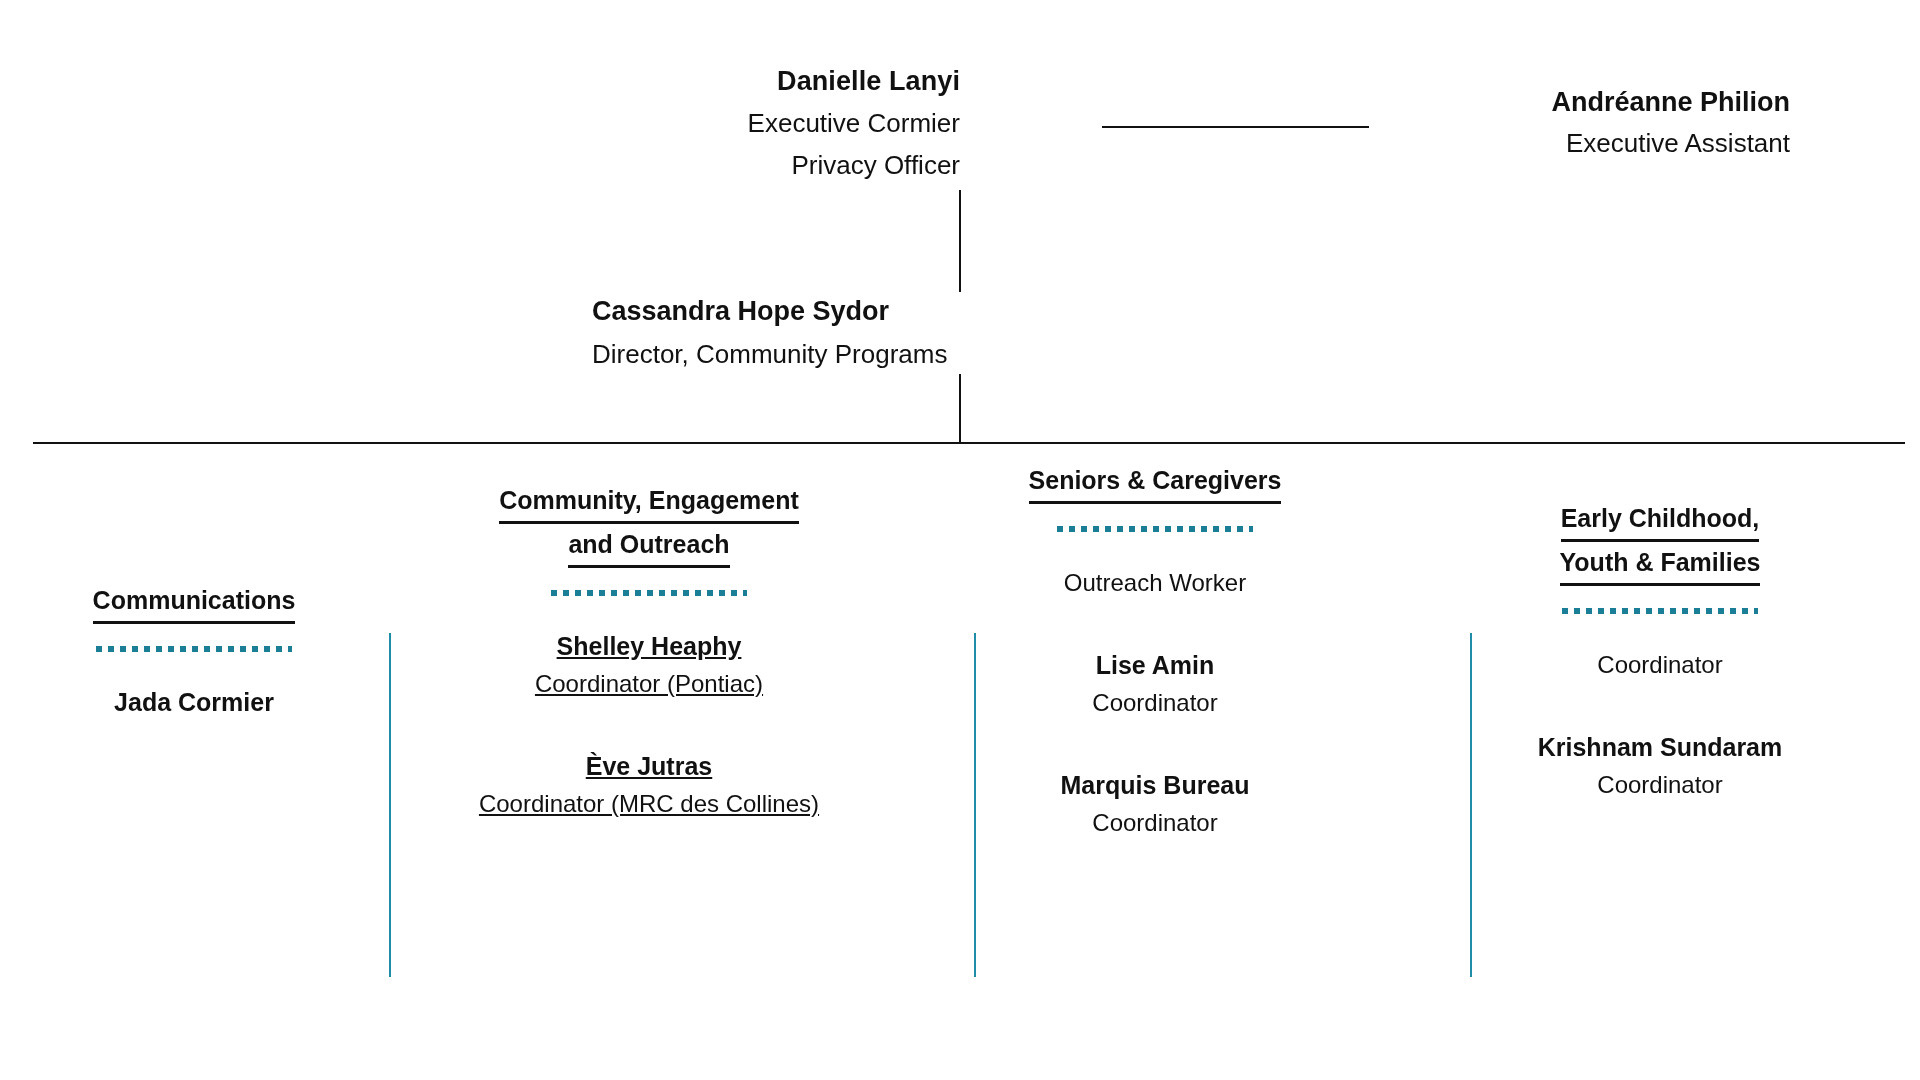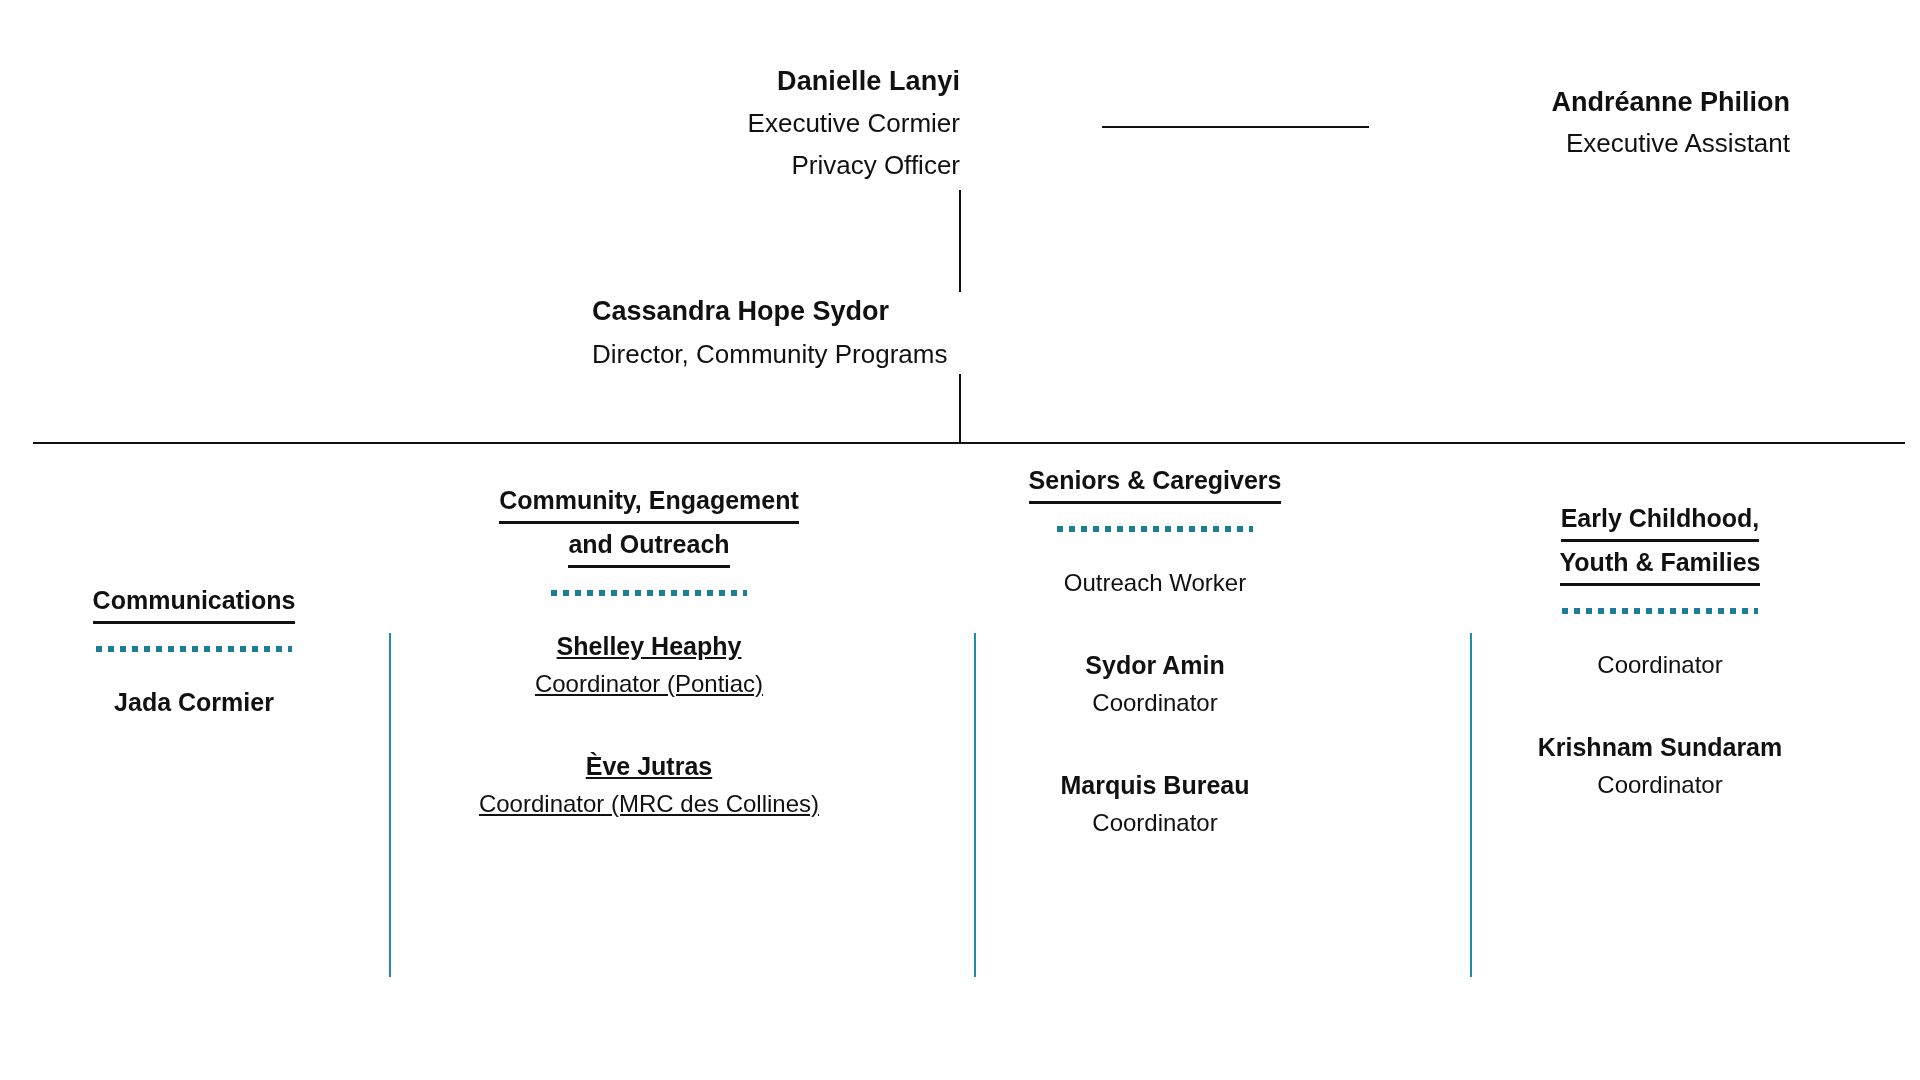--- a/index.html
+++ b/index.html
@@ -260,21 +260,21 @@
     <div class="column col-seniors">
       <div class="dept-header">
         <span class="hdr-line">Seniors &amp; Caregivers</span>
       </div>
       <div class="dotted-divider"></div>
       <div class="staff-list">
         <div class="staff-entry">
           <div class="staff-title">Outreach Worker</div>
         </div>
         <div class="staff-entry">
-          <div class="staff-name">Sydor Amin</div>
+          <div class="staff-name">Lise Amin</div>
           <div class="staff-title">Coordinator</div>
         </div>
         <div class="staff-entry">
           <div class="staff-name">Marquis Bureau</div>
           <div class="staff-title">Coordinator</div>
         </div>
       </div>
     </div>
 
     <div class="column col-early">

